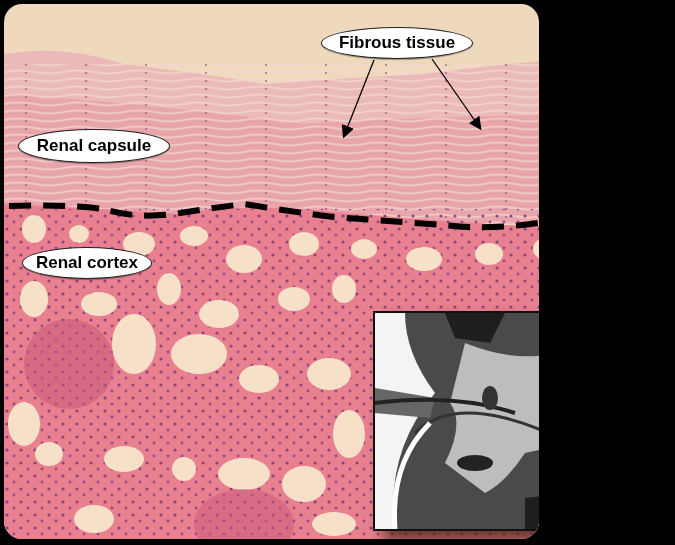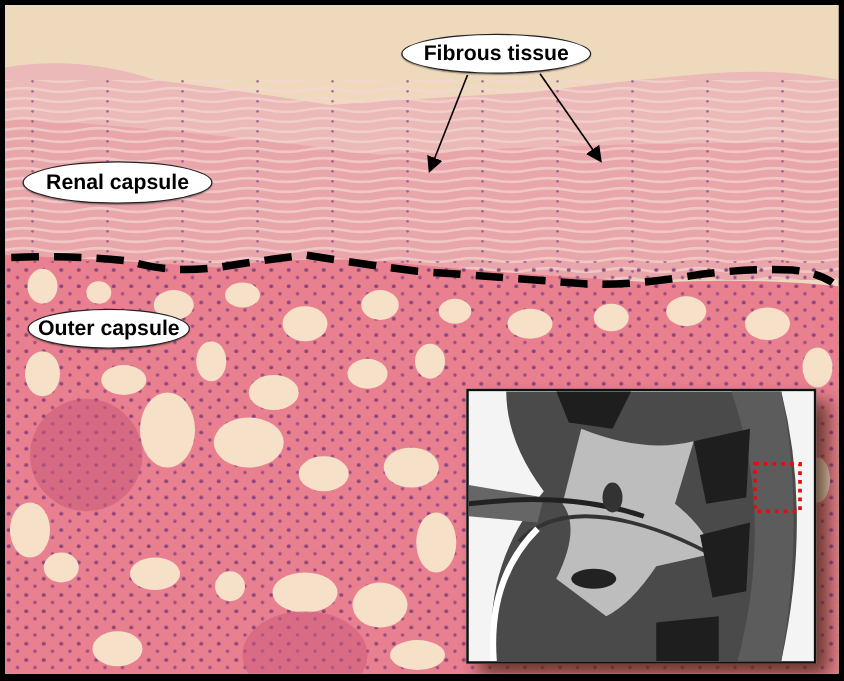--- a/index.html
+++ b/index.html
@@ -1,17 +1,17 @@
 <!DOCTYPE html>
 <html><head>
 <meta charset="utf-8">
 <style>
   html,body{margin:0;padding:0;background:#000;}
   #frame{position:relative;width:675px;height:545px;background:#000;overflow:hidden;font-family:"Liberation Sans",sans-serif;}
-  #micrograph{position:absolute;left:4px;top:4px;width:667px;height:535px;overflow:hidden;background:#efd9bd;}
+  #micrograph{position:absolute;left:4px;top:4px;width:535px;height:535px;overflow:hidden;background:#efd9bd;border-radius:18px;}
   #micrograph svg.tissue{position:absolute;left:0;top:0;}
   .label{position:absolute;background:#fff;border:1.5px solid #222;border-radius:50%;display:flex;align-items:center;justify-content:center;font-weight:bold;color:#000;font-size:17px;white-space:nowrap;box-shadow:0 1px 1px rgba(0,0,0,.35);}
   #inset{position:absolute;left:369px;top:307px;width:276px;height:216px;border:2px solid #111;background:#f4f4f4;overflow:hidden;box-shadow:10px 10px 14px rgba(60,30,10,.75);}
   #overlay{position:absolute;left:0;top:0;pointer-events:none;}
 </style>
 </head>
 <body>
 
 <div id="frame">
   <div id="micrograph">
@@ -102,15 +102,15 @@
         <marker id="ah" markerWidth="10" markerHeight="10" refX="8" refY="5" orient="auto">
           <path d="M0 0 L10 5 L0 10 Z" fill="#000"></path>
         </marker>
       </defs>
       <line x1="370" y1="56" x2="340" y2="132" stroke="#000" stroke-width="1.3" marker-end="url(#ah)"></line>
       <line x1="428" y1="55" x2="476" y2="124" stroke="#000" stroke-width="1.3" marker-end="url(#ah)"></line>
     </svg>
 
     <div class="label" style="left:317px;top:23px;width:150px;height:30px;">Fibrous tissue</div>
     <div class="label" style="left:14px;top:125px;width:150px;height:32px;text-align:right;">Renal capsule</div>
-    <div class="label" style="left:18px;top:243px;width:128px;height:30px;">Outer capsule</div>
+    <div class="label" style="left:18px;top:243px;width:128px;height:30px;">Renal cortex</div>
   </div>
 </div>
 
 </body></html>

